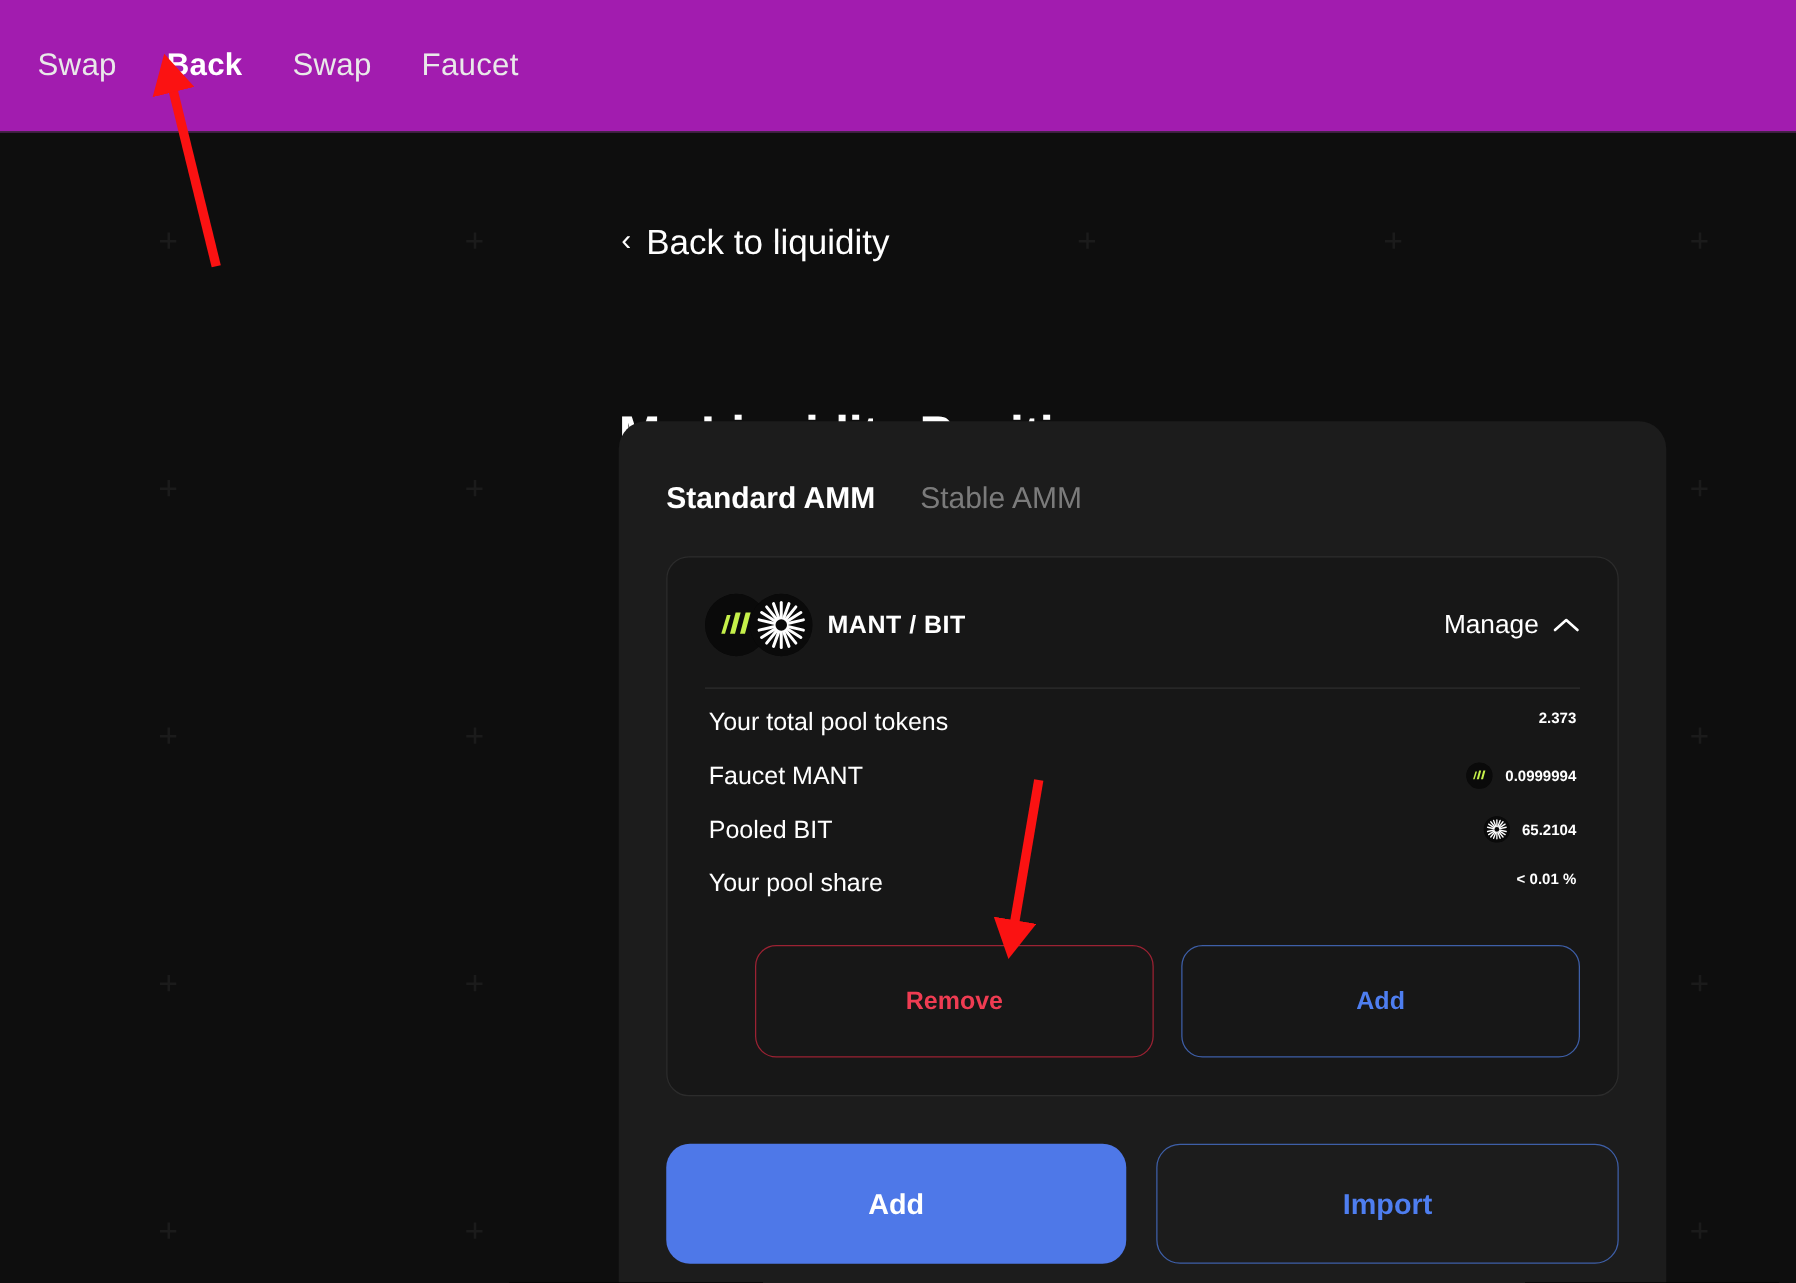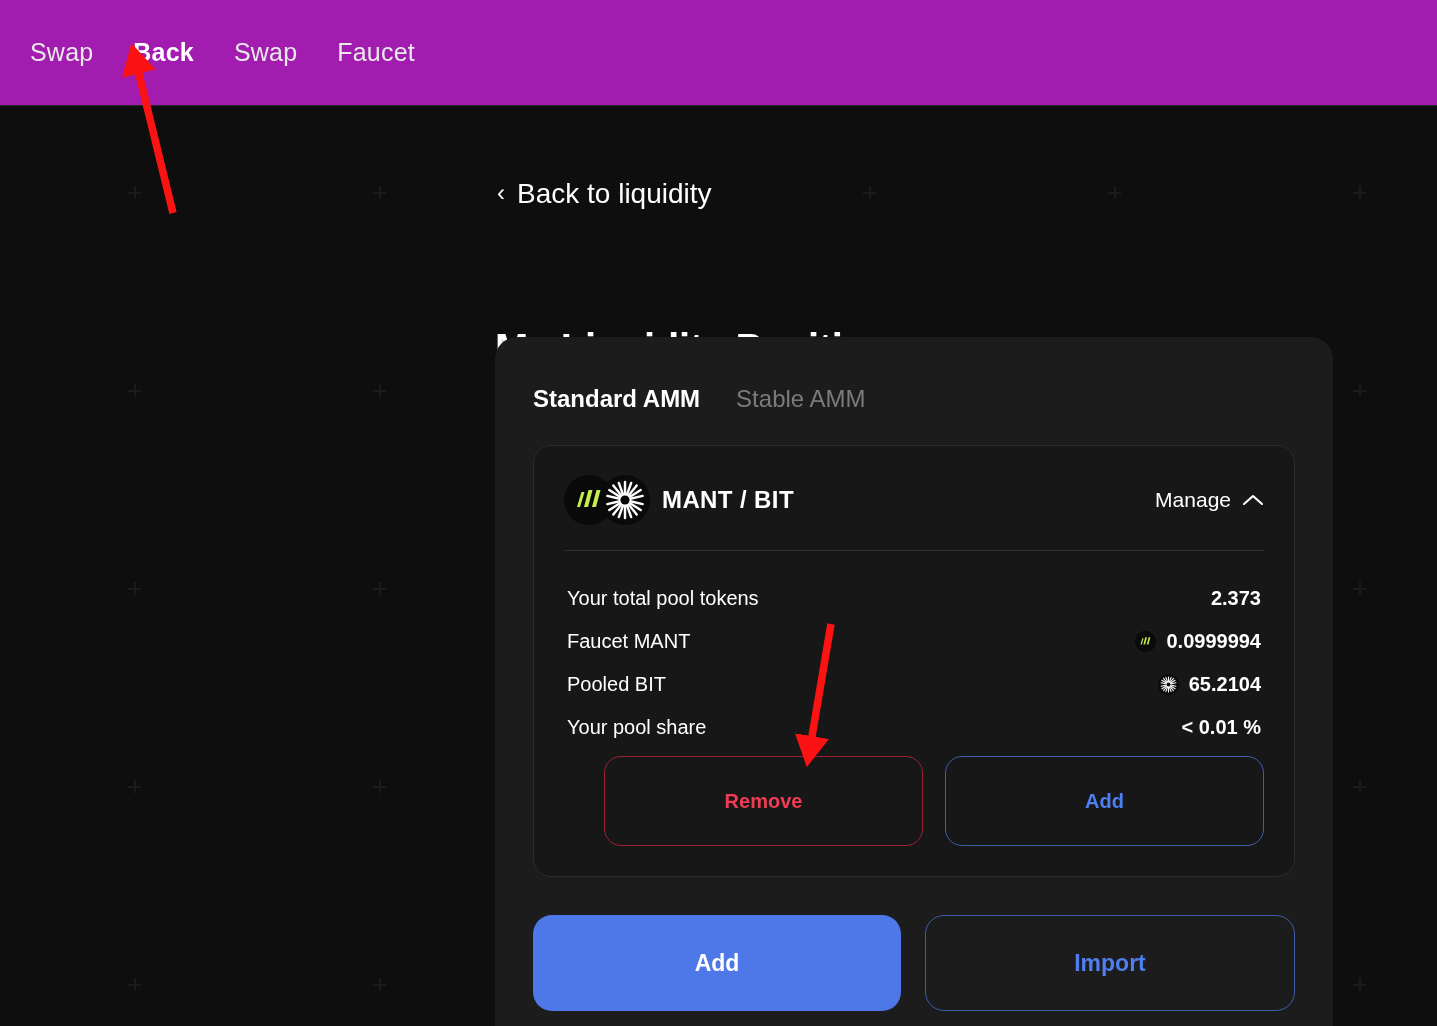--- a/index.html
+++ b/index.html
@@ -153,21 +153,21 @@
     top: 0;
     border-radius: 50%;
     background: #0a0a0a;
     overflow: hidden;
   }
   .token-icon.big { width: 50px; height: 50px; }
   .token-icon.mant { left: 0; }
   .token-icon.bit  { left: 36px; }
 
   #pair-name {
-    font-size: 24px;
+    font-size: 20px;
     font-weight: 700;
     color: #ffffff;
     letter-spacing: 0.4px;
     margin-left: 12px;
   }
   #manage-btn {
     margin-left: auto;
     display: flex;
     align-items: center;
     gap: 11px;
@@ -178,35 +178,35 @@
   #manage-btn svg { display: block; }
 
   #card-divider {
     height: 1px;
     background: #2e2e2e;
     margin: 22px 0 16px 0;
   }
 
   .stat-row {
     display: flex;
-    align-items: flex-end;
+    align-items: flex-start;
     height: 43px;
     padding: 0 3px;
   }
   .stat-label {
     font-size: 20px;
     color: #ffffff;
     font-weight: 400;
   }
   .stat-value {
     margin-left: auto;
     display: flex;
     align-items: center;
     gap: 10px;
-    font-size: 20px;
+    font-size: 12px;
     font-weight: 700;
     color: #ffffff;
   }
   .token-icon.sm { position: relative; width: 21px; height: 21px; top: 0; flex: 0 0 auto; }
 
   #card-actions {
     display: flex;
     gap: 22px;
     margin-top: 17px;
   }

